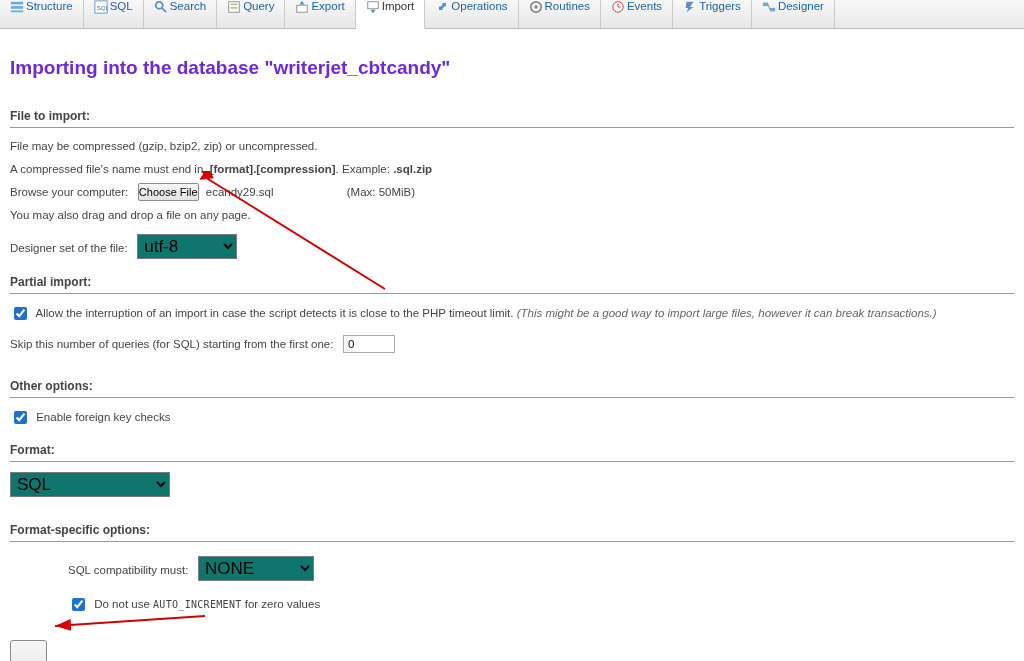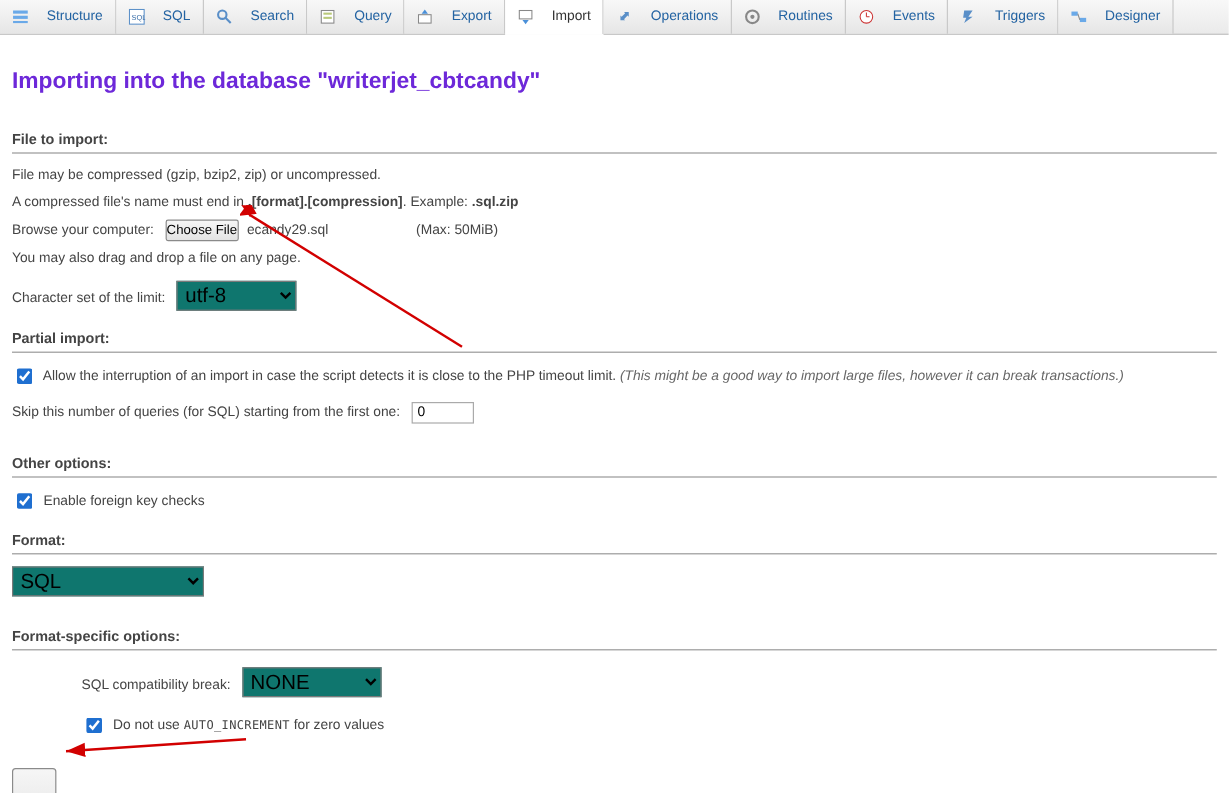--- a/index.html
+++ b/index.html
@@ -1,18 +1,18 @@
 <!DOCTYPE html>
 <html><head>
 <meta charset="utf-8">
 <style>
   html,body{margin:0;padding:0;font-family:sans-serif;font-size:11.5px;color:#333;background:#fff;width:1024px}
   
   .tabbar{display:flex;height:28px;background:linear-gradient(#f8f8f8,#eaeaea);border-bottom:1px solid #bbb}
-  .tab{display:flex;align-items:center;gap:15px;padding:0 10px;border-right:1px solid #c9c9c9;color:#2363A2;cursor:pointer;white-space:nowrap;background:linear-gradient(#f8f8f8,#e6e6e6)}
+  .tab{display:flex;gap:2px;padding:0 10px;border-right:1px solid #c9c9c9;color:#2363A2;cursor:pointer;white-space:nowrap;background:linear-gradient(#f8f8f8,#e6e6e6)}
   .tab.active{background:#fff;border-bottom:1px solid #fff;margin-bottom:-1px;font-weight:normal;color:#333}
   .tab .ic{width:14px;height:14px;display:inline-flex;align-items:center;justify-content:center}
   .tab .ic svg{width:14px;height:14px}
   
   .page{padding:10px 10px 20px 10px}
   h2{font-size:19px;font-weight:bold;color:#6d28d9;margin:18px 0 28px 0}
   legend,.section-h{font-size:12px;font-weight:bold;color:#444;border-bottom:1px solid #999;display:block;padding:2px 0 4px 0;margin:14px 0 10px 0}
   .row{margin:6px 0;color:#444;line-height:1.45}
   .indent{margin-left:58px}
   .ital{font-style:italic;color:#666}
@@ -142,21 +142,21 @@
     <span>A compressed file's name must end in </span><b>.[format].[compression]</b><span>. Example: </span><b>.sql.zip</b>
   </div>
   <div class="row">
     <span>Browse your computer:</span>&nbsp;&nbsp;
     <button class="file-btn">Choose File</button>
     <span style="margin-left:4px">ecandy29.sql</span>
     <span style="margin-left:70px">(Max: 50MiB)</span>
   </div>
   <div class="row">You may also drag and drop a file on any page.</div>
   <div class="row" style="margin-top:10px">
-    <span>Character set of the limit:</span>&nbsp;&nbsp;
+    <span>Designer set of the file:</span>&nbsp;&nbsp;
     <select style="width:100px">
       <option>utf-8</option>
     </select>
   </div>
 
   <span class="section-h" style="">Partial import:</span>
   <div class="row">
     <input type="checkbox" checked="" style="">
     <span>Allow the interruption of an import in case the script detects it is close to the PHP timeout limit.</span>
     <span class="ital"> (This might be a good way to import large files, however it can break transactions.)</span>
@@ -174,21 +174,21 @@
 
   <span class="section-h" style="">Format:</span>
   <div class="row">
     <select style="width:160px">
       <option>SQL</option>
     </select>
   </div>
 
   <span class="section-h" style="margin-top:24px">Format-specific options:</span>
   <div class="row indent" style="margin-top:14px">
-    <span>SQL compatibility break:</span>&nbsp;&nbsp;
+    <span>SQL compatibility must:</span>&nbsp;&nbsp;
     <select style="width:116px">
       <option>NONE</option>
     </select>
   </div>
   <div class="row indent" style="margin-top:14px">
     <input type="checkbox" checked="" style="">
     <span>Do not use </span><span class="mono">AUTO_INCREMENT</span><span> for zero values</span>
   </div>
 
   <div class="row" style="margin-top:26px">

